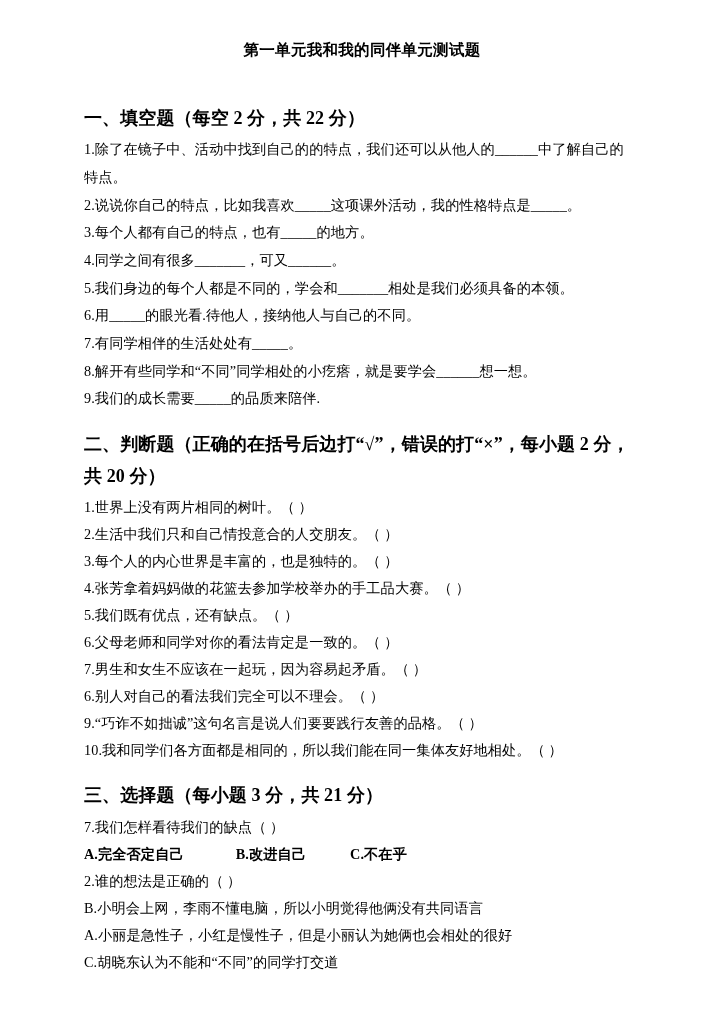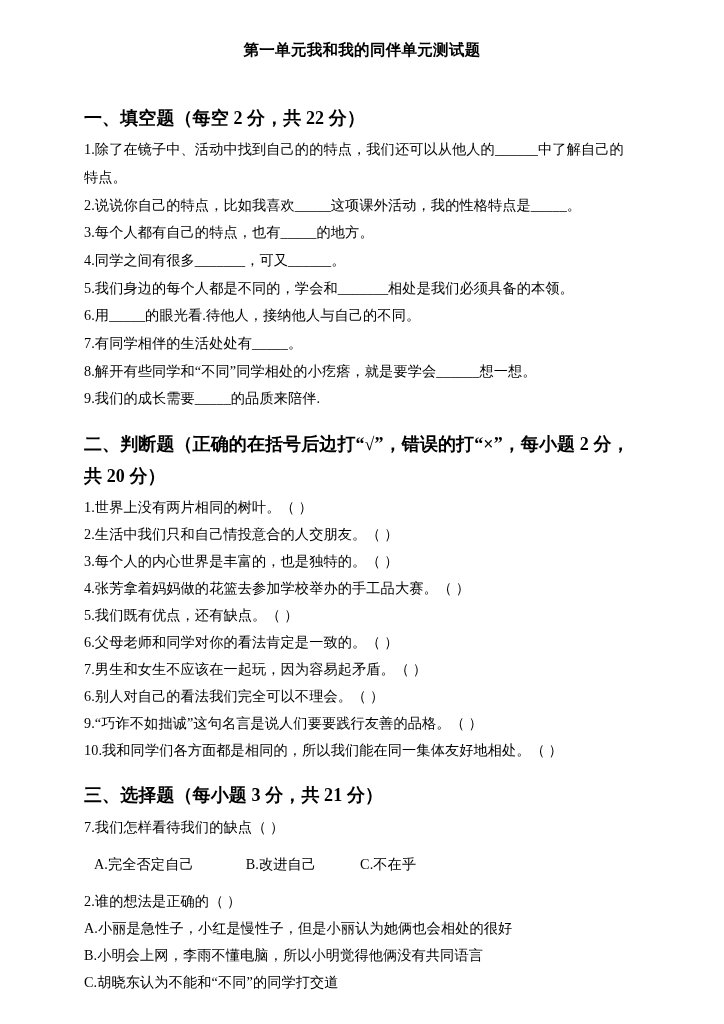--- a/index.html
+++ b/index.html
@@ -46,22 +46,23 @@
     margin: 0;
     text-align: justify;
     letter-spacing: 0.1px;
   }
   .q-line.tight {
     line-height: 1.9;
   }
   .opt-row {
     font-size: 14.2px;
     line-height: 1.95;
-    margin: 10px;
+    margin: 0;
     letter-spacing: 0.1px;
+    font-weight: bold;
   }
   .opt-row .opt {
     display: inline-block;
   }
   .opt-gap-1 { margin-right: 52px; }
   .opt-gap-2 { margin-right: 44px; }
   .first-heading { margin-top: 40px; }
 </style>
 </head>
 <body>
@@ -98,18 +99,18 @@
     <p class="q-line tight">10.我和同学们各方面都是相同的，所以我们能在同一集体友好地相处。（  ）</p>
   </div>
 
   <div class="section">
     <div class="section-heading">三、选择题（每小题 3 分，共 21 分）</div>
     <p class="q-line tight">7.我们怎样看待我们的缺点（  ）</p>
     <p class="opt-row">
       <span class="opt opt-gap-1">A.完全否定自己</span><span class="opt opt-gap-2">B.改进自己</span><span class="opt">C.不在乎</span>
     </p>
     <p class="q-line tight">2.谁的想法是正确的（  ）</p>
+    <p class="q-line tight">B.小明会上网，李雨不懂电脑，所以小明觉得他俩没有共同语言</p>
     <p class="q-line tight">A.小丽是急性子，小红是慢性子，但是小丽认为她俩也会相处的很好</p>
-    <p class="q-line tight">B.小明会上网，李雨不懂电脑，所以小明觉得他俩没有共同语言</p>
     <p class="q-line tight">C.胡晓东认为不能和“不同”的同学打交道</p>
   </div>
 
 </div>
 
 </body></html>

